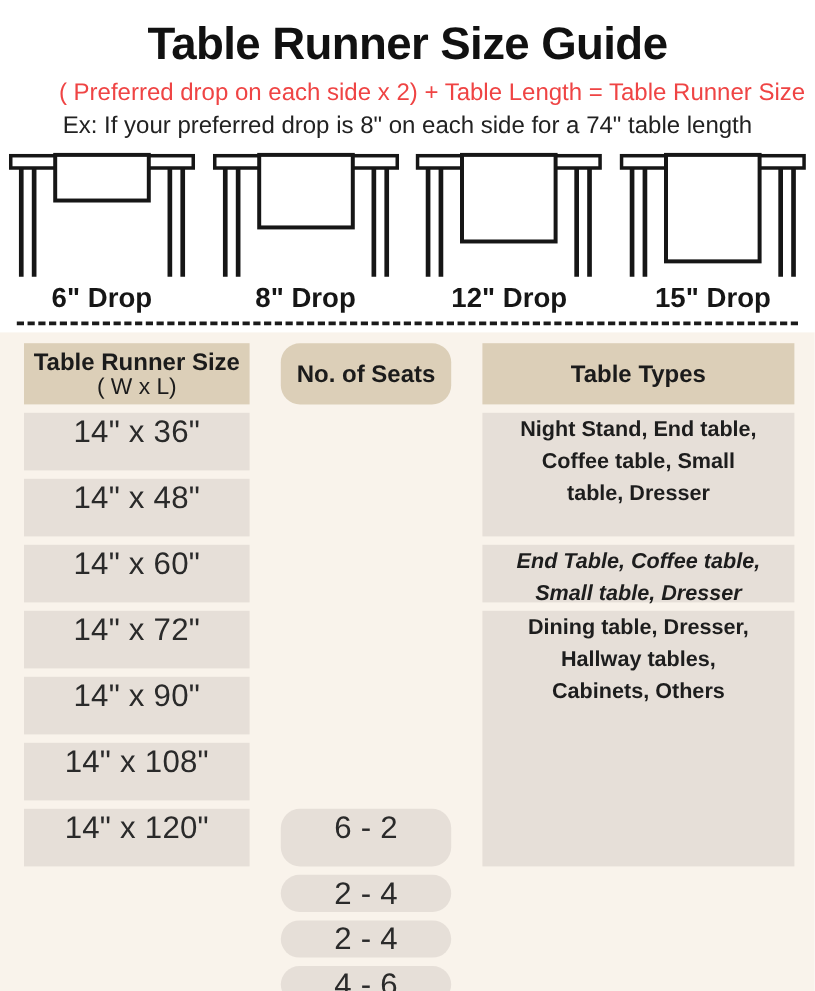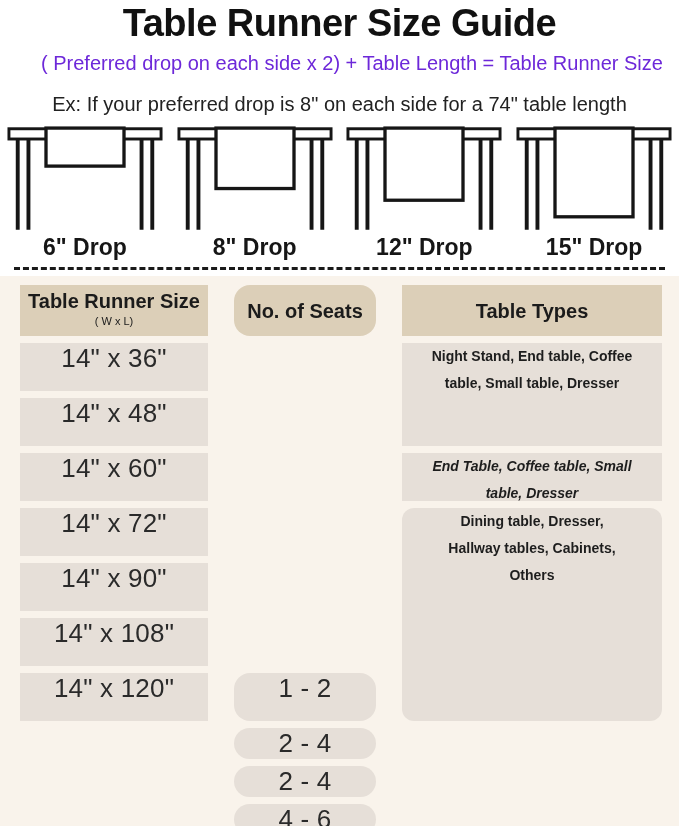--- a/index.html
+++ b/index.html
@@ -7,36 +7,36 @@
   body {
     height: 826px;
     overflow: hidden;
     font-family: "Liberation Sans", sans-serif;
     color: #1b1b1b;
   }
   .page { width: 679px; height: 826px; background: #ffffff; }
 
   
   .page-title {
-    margin-top: 2px;
+    margin-top: 16px;
     text-align: center;
     font-size: 38px;
     font-weight: 700;
     letter-spacing: -0.5px;
     color: #111111;
   }
   .formula-line {
     margin-top: 7px;
-    text-align: left;
+    text-align: center;
     font-size: 20px;
-    color: #6d28d9;
+    color: #ef4444;
     margin-left: 41px;
   }
   .ex-line {
-    margin-top: 18px;
+    margin-top: 5px;
     text-align: center;
     font-size: 20px;
     color: #222222;
     line-height: 23px;
   }
 
   
   .figures-row {
     margin-top: 9px;
     display: flex;
@@ -86,43 +86,43 @@
   }
   .cell.head {
     background: #dccfb8;
     flex-direction: column;
     font-weight: 700;
     font-size: 20px;
     line-height: 22px;
   }
   .head .sub {
     font-weight: 400;
-    font-size: 11px;
+    font-size: 19px;
     line-height: 19px;
   }
   .cell.size-cell, .cell.seats-cell {
     font-size: 26px;
     font-weight: 400;
     color: #2a2a2a;
     letter-spacing: 0.2px;
   }
   .cell.types-cell {
-    font-size: 14px;
+    font-size: 18px;
     font-weight: 700;
     line-height: 27px;
     color: #1d1d1d;
   }
   .types-cell .wrap { max-width: 212px; }
   .types-cell.group-c .wrap { max-width: 186px; }
   .col1 { grid-column: 1; }
   .col2 { grid-column: 2; border-radius: 16px; }
   .col3 { grid-column: 3; }
   .types-cell.group-a { grid-column: 3; grid-row: 2 / span 2; }
   .types-cell.group-b { grid-column: 3; grid-row: 4; font-style: italic; }
-  .types-cell.group-c { grid-column: 3; grid-row: 5 / span 4; border-radius: 12px; }
+  .types-cell.group-c { grid-column: 3; grid-row: 5 / span 4; }
 </style>
 </head>
 <body>
 
 <div class="page">
 
   <h1 class="page-title">Table Runner Size Guide</h1>
   <p class="formula-line">( Preferred drop on each side x 2) + Table Length = Table Runner Size</p>
   <p class="ex-line">Ex: If your preferred drop is 8" on each side for a 74" table length</p>
 
@@ -185,21 +185,21 @@
     </div>
 
     <div class="cell size-cell col1">14" x 36"</div>
     <div class="cell size-cell col1">14" x 48"</div>
     <div class="cell size-cell col1">14" x 60"</div>
     <div class="cell size-cell col1">14" x 72"</div>
     <div class="cell size-cell col1">14" x 90"</div>
     <div class="cell size-cell col1">14" x 108"</div>
     <div class="cell size-cell col1">14" x 120"</div>
 
-    <div class="cell seats-cell col2">1 - 2</div>
+    <div class="cell seats-cell col2">6 - 2</div>
     <div class="cell seats-cell col2">2 - 4</div>
     <div class="cell seats-cell col2">2 - 4</div>
     <div class="cell seats-cell col2">4 - 6</div>
 
     <div class="cell types-cell group-a">
       <div class="wrap">Night Stand, End table, Coffee table, Small table, Dresser</div>
     </div>
     <div class="cell types-cell group-b">
       <div class="wrap">End Table, Coffee table, Small table, Dresser</div>
     </div>

